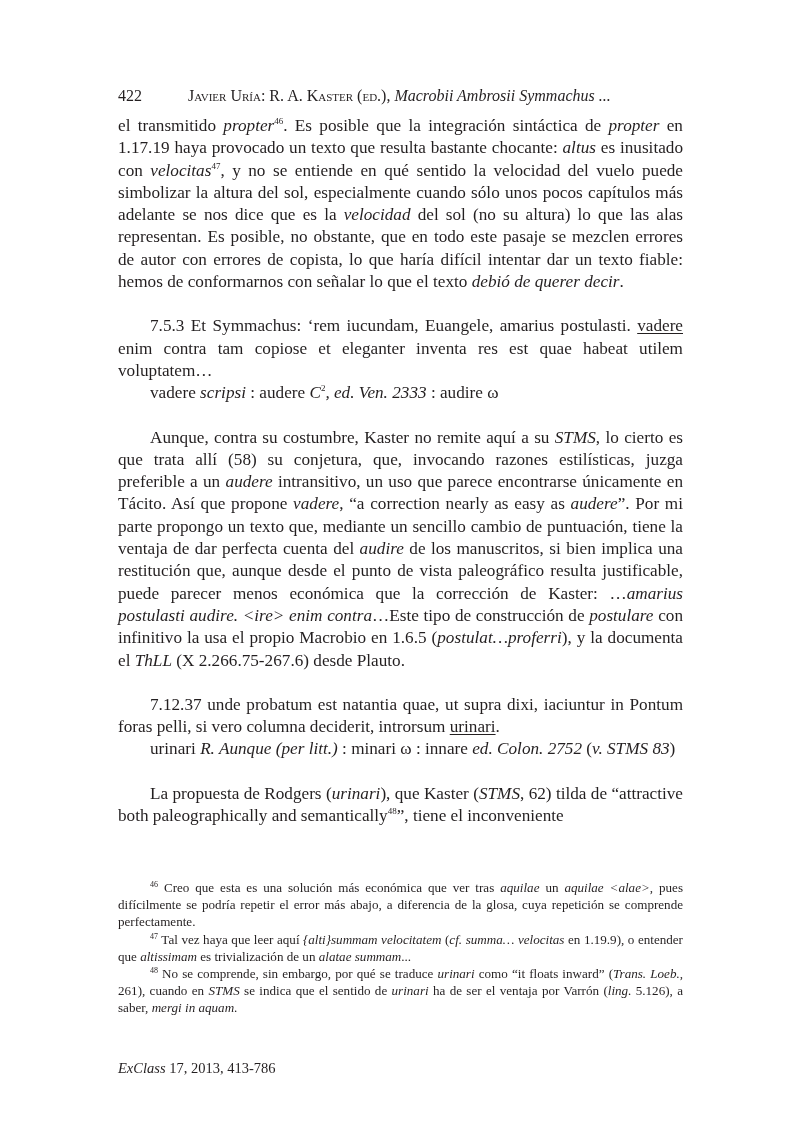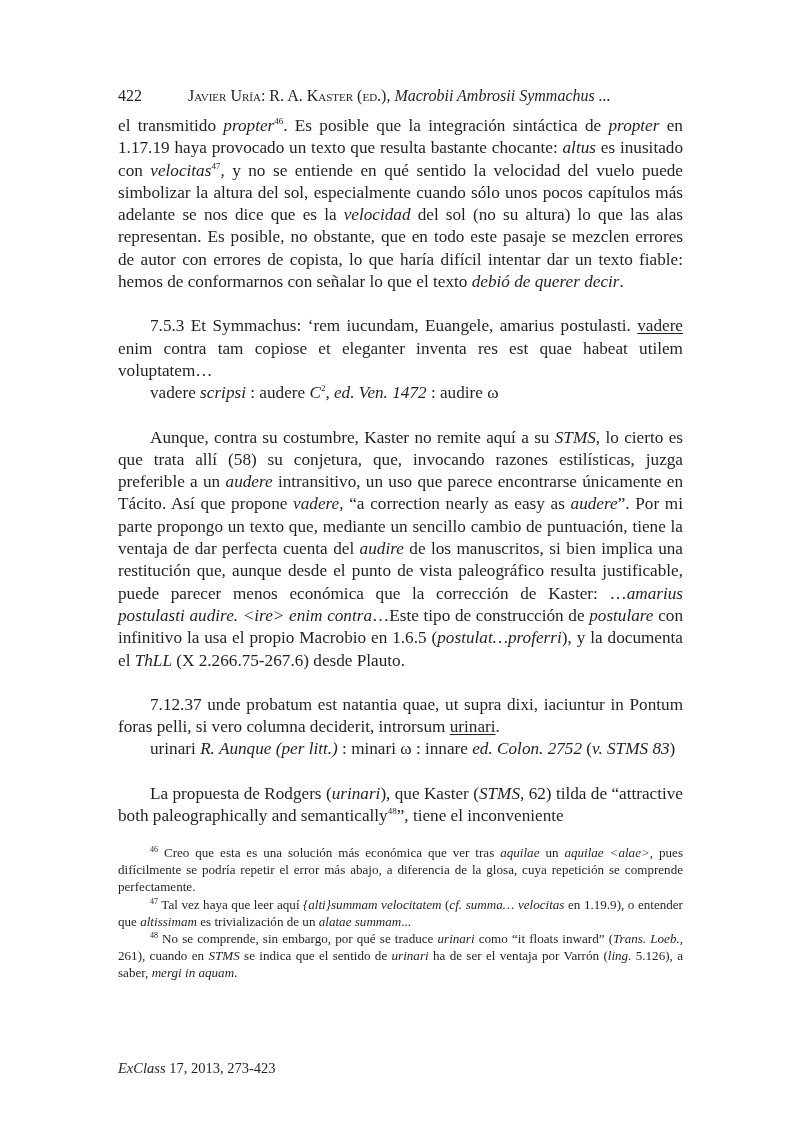--- a/index.html
+++ b/index.html
@@ -10,39 +10,39 @@
   .running-title { font-variant: small-caps; }
   .running-title i { font-variant: normal; }
   .body-text { position: absolute; top: 115px; left: 118px; width: 565px; font-size: 17.2px; line-height: 22.3px; text-align: justify; }
   .body-text p { margin: 0; }
   .body-text .gap { height: 22px; }
   .indent { text-indent: 32px; }
   .ind-line { padding-left: 32px; text-align: left; }
   i, .it { font-style: italic; }
   sup { font-size: 9px; line-height: 0; vertical-align: 7px; }
   u { text-decoration: underline; text-underline-offset: 2px; }
-  .footnotes { position: absolute; top: 844px; left: 118px; width: 565px; font-size: 13.1px; line-height: 17.2px; text-align: justify; }
+  .footnotes { position: absolute; top: 879px; left: 118px; width: 565px; font-size: 13.1px; line-height: 17.2px; text-align: justify; }
   .footnotes p { margin: 0; text-indent: 32px; }
   .footnotes sup { font-size: 8px; vertical-align: 5px; }
   .footer { position: absolute; top: 1060px; left: 118px; font-size: 14.5px; }
 </style>
 </head>
 <body>
 
 <div class="header">
   <span class="page-num">422</span><span class="running-title"><span>Javier Uría</span><span>: R. A. Kaster (ed.), </span><i>Macrobii Ambrosii Symmachus ...</i></span>
 </div>
 
 <div class="body-text">
   <p><span>el transmitido </span><i>propter</i><sup>46</sup><span>. Es posible que la integración sintáctica de </span><i>propter</i><span> en 1.17.19 haya provocado un texto que resulta bastante chocante: </span><i>altus</i><span> es inusitado con </span><i>velocitas</i><sup>47</sup><span>, y no se entiende en qué sentido la velocidad del vuelo puede simbolizar la altura del sol, especialmente cuando sólo unos pocos capítulos más adelante se nos dice que es la </span><i>velocidad</i><span> del sol (no su altura) lo que las alas representan. Es posible, no obstante, que en todo este pasaje se mezclen errores de autor con errores de copista, lo que haría difícil intentar dar un texto fiable: hemos de conformarnos con señalar lo que el texto </span><i>debió de querer decir</i><span>.</span></p>
 
   <div class="gap"></div>
 
   <p class="indent"><span>7.5.3</span><span> Et Symmachus: ‘rem iucundam, Euangele, amarius postulasti. </span><u>vadere</u><span> enim contra tam copiose et eleganter inventa res est quae habeat utilem voluptatem…</span></p>
-  <p class="ind-line"><span>vadere </span><i>scripsi</i><span> : audere </span><i>C</i><sup>2</sup><i>, ed. Ven. 1472</i><span> : audire ω</span></p>
+  <p class="ind-line"><span>vadere </span><i>scripsi</i><span> : audere </span><i>C</i><sup>2</sup><i>, ed. Ven. 2333</i><span> : audire ω</span></p>
 
   <div class="gap"></div>
 
   <p class="indent"><span>Aunque, contra su costumbre, Kaster no remite aquí a su </span><i>STMS</i><span>, lo cierto es que trata allí (58) su conjetura, que, invocando razones estilísticas, juzga preferible a un </span><i>audere</i><span> intransitivo, un uso que parece encontrarse únicamente en Tácito. Así que propone </span><i>vadere</i><span>, “a correction nearly as easy as </span><i>audere</i><span>”. Por mi parte propongo un texto que, mediante un sencillo cambio de puntuación,  tiene la ventaja de dar perfecta cuenta del </span><i>audire</i><span> de los manuscritos, si bien implica una restitución que, aunque desde el punto de vista paleográfico resulta justificable, puede parecer menos económica que la corrección de Kaster: …</span><i>amarius postulasti audire. &lt;ire&gt; enim contra</i><span>…Este tipo de construcción de </span><i>postulare</i><span> con infinitivo la usa el propio Macrobio en 1.6.5 (</span><i>postulat…proferri</i><span>), y la documenta el </span><i>ThLL</i><span> (X 2.266.75-267.6) desde Plauto.</span></p>
 
   <div class="gap"></div>
 
   <p class="indent"><span>7.12.37</span><span> unde probatum est natantia quae, ut supra dixi, iaciuntur in Pontum foras pelli, si vero columna deciderit, introrsum </span><u>urinari</u><span>.</span></p>
   <p class="indent"><span>urinari </span><i>R. Aunque (per litt.)</i><span> : minari ω : innare </span><i>ed. Colon. 2752</i><span> (</span><i>v. STMS 83</i><span>)</span></p>
 
@@ -50,13 +50,13 @@
 
   <p class="indent"><span>La propuesta de Rodgers (</span><i>urinari</i><span>), que Kaster (</span><i>STMS</i><span>, 62) tilda de “attractive both paleographically and semantically</span><sup>48</sup><span>”, tiene el inconveniente</span></p>
 </div>
 
 <div class="footnotes">
   <p><sup>46</sup><span> Creo que esta es una solución más económica que ver tras </span><i>aquilae</i><span> un </span><i>aquilae &lt;alae&gt;</i><span>, pues difícilmente se podría repetir el error más abajo, a diferencia de la glosa, cuya repetición se comprende perfectamente.</span></p>
   <p><sup>47</sup><span> Tal vez haya que leer aquí </span><i>{alti}summam velocitatem</i><span> (</span><i>cf. summa… velocitas</i><span> en 1.19.9), o entender que </span><i>altissimam</i><span> es trivialización de un </span><i>alatae summam</i><span>...</span></p>
   <p><sup>48</sup><span> No se comprende, sin embargo, por qué se traduce </span><i>urinari</i><span> como “it floats inward” (</span><i>Trans. Loeb.</i><span>, 261), cuando en </span><i>STMS</i><span> se indica que el sentido de </span><i>urinari</i><span> ha de ser el ventaja por Varrón (</span><i>ling.</i><span> 5.126), a saber, </span><i>mergi in aquam</i><span>.</span></p>
 </div>
 
-<div class="footer"><i>ExClass</i><span> 17, 2013, 273-423</span></div>
+<div class="footer"><i>ExClass</i><span> 17, 2013, 413-786</span></div>
 
 </body></html>

